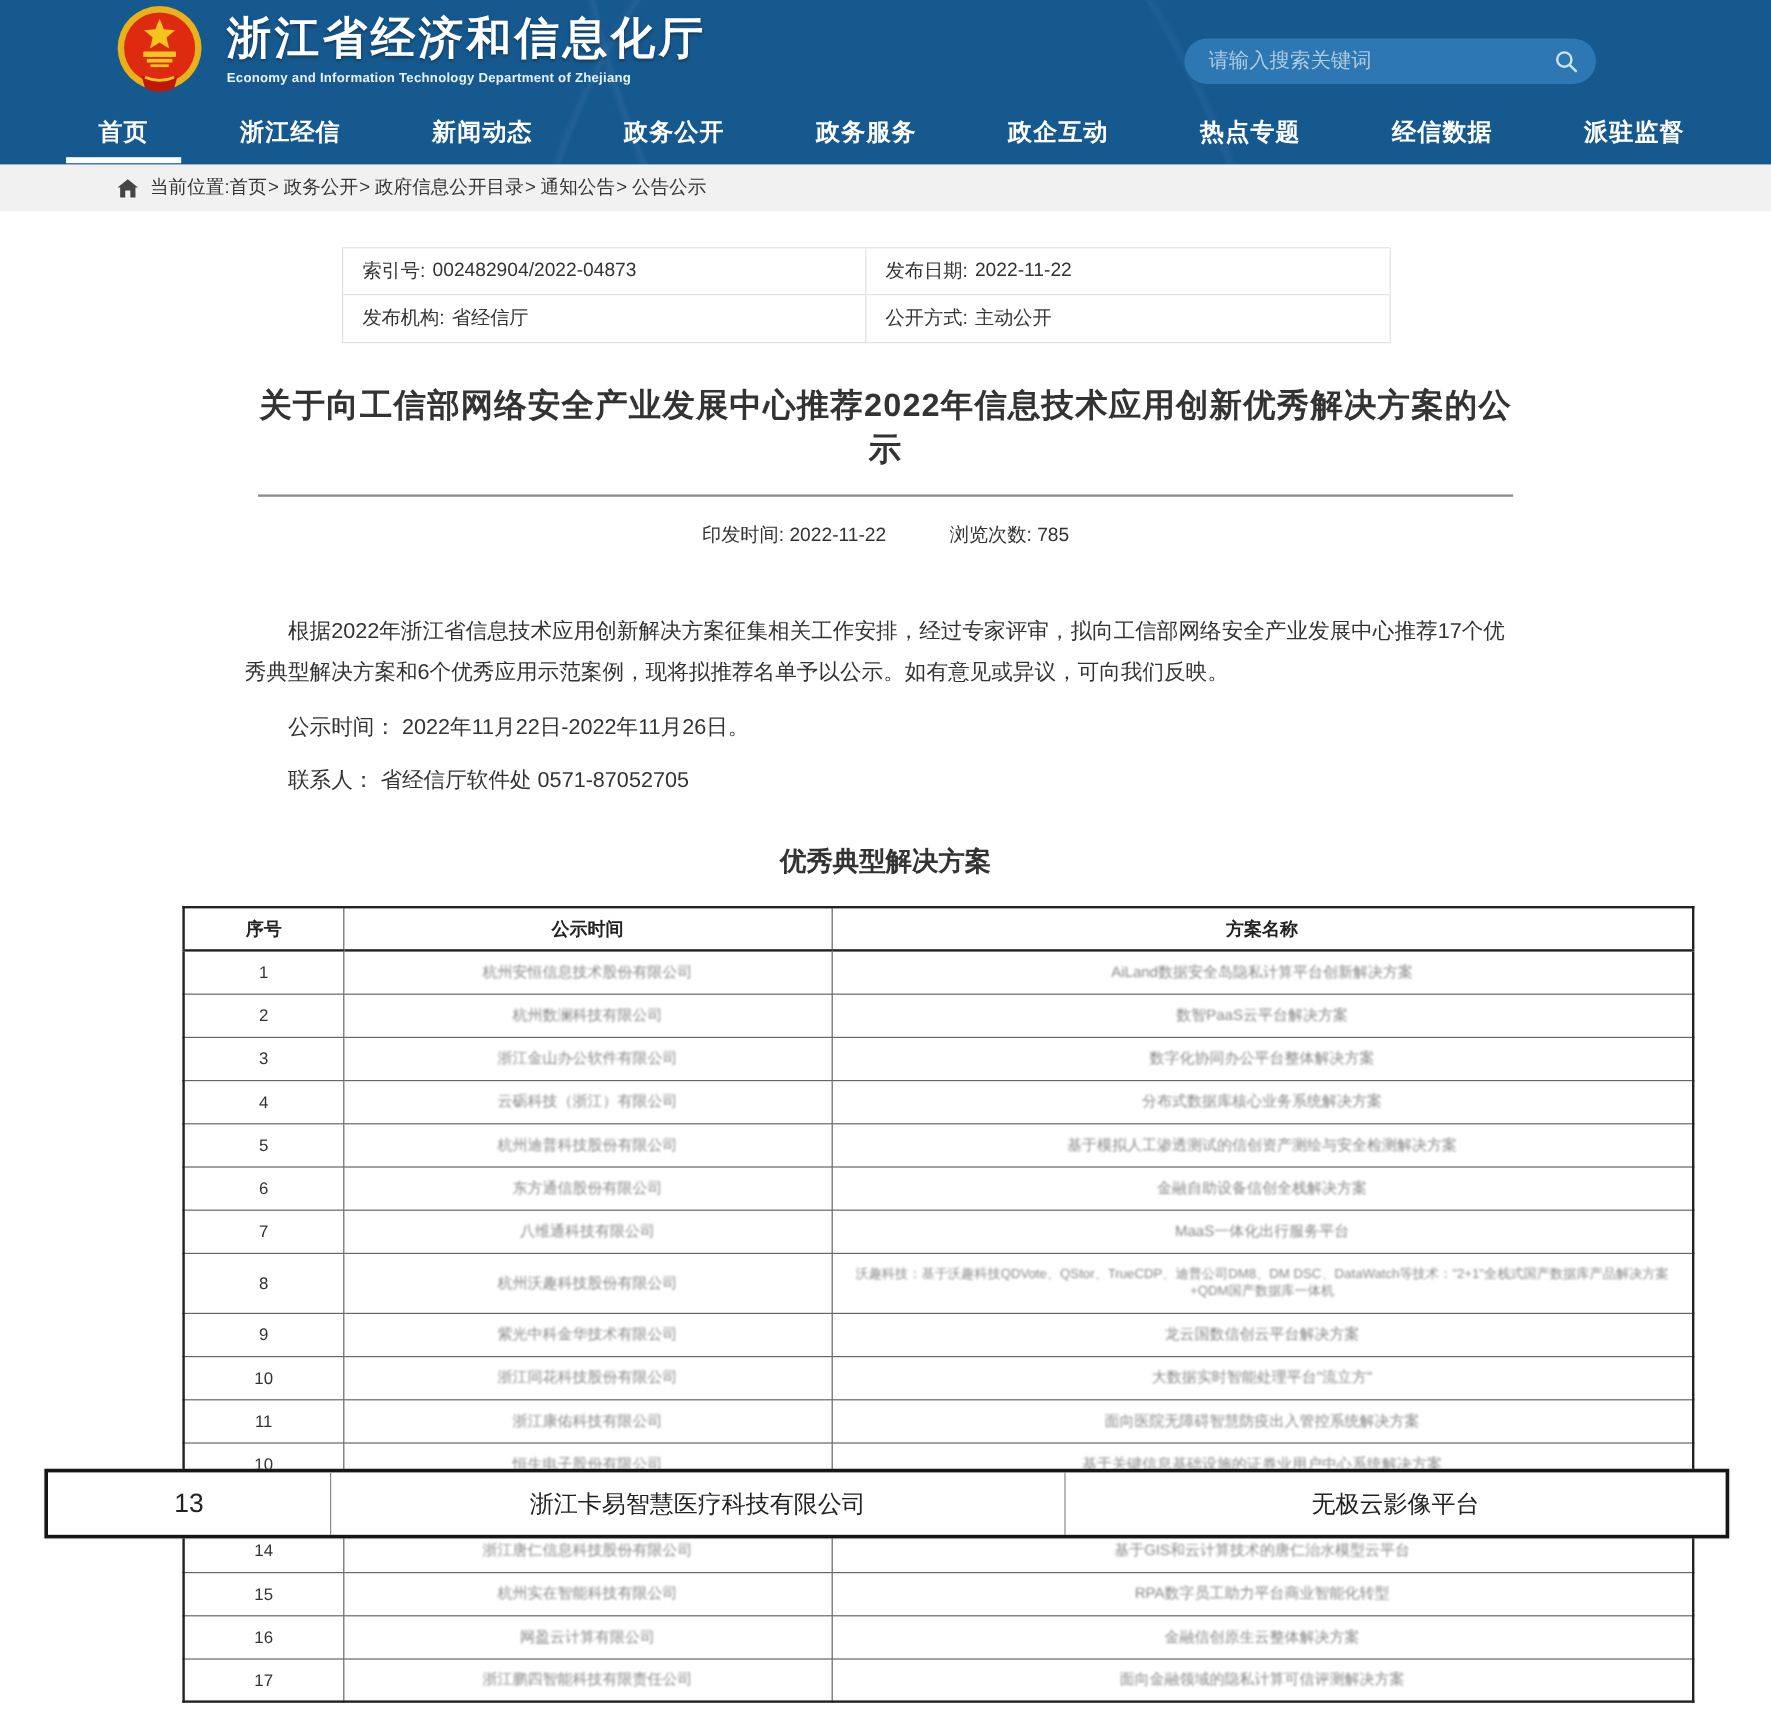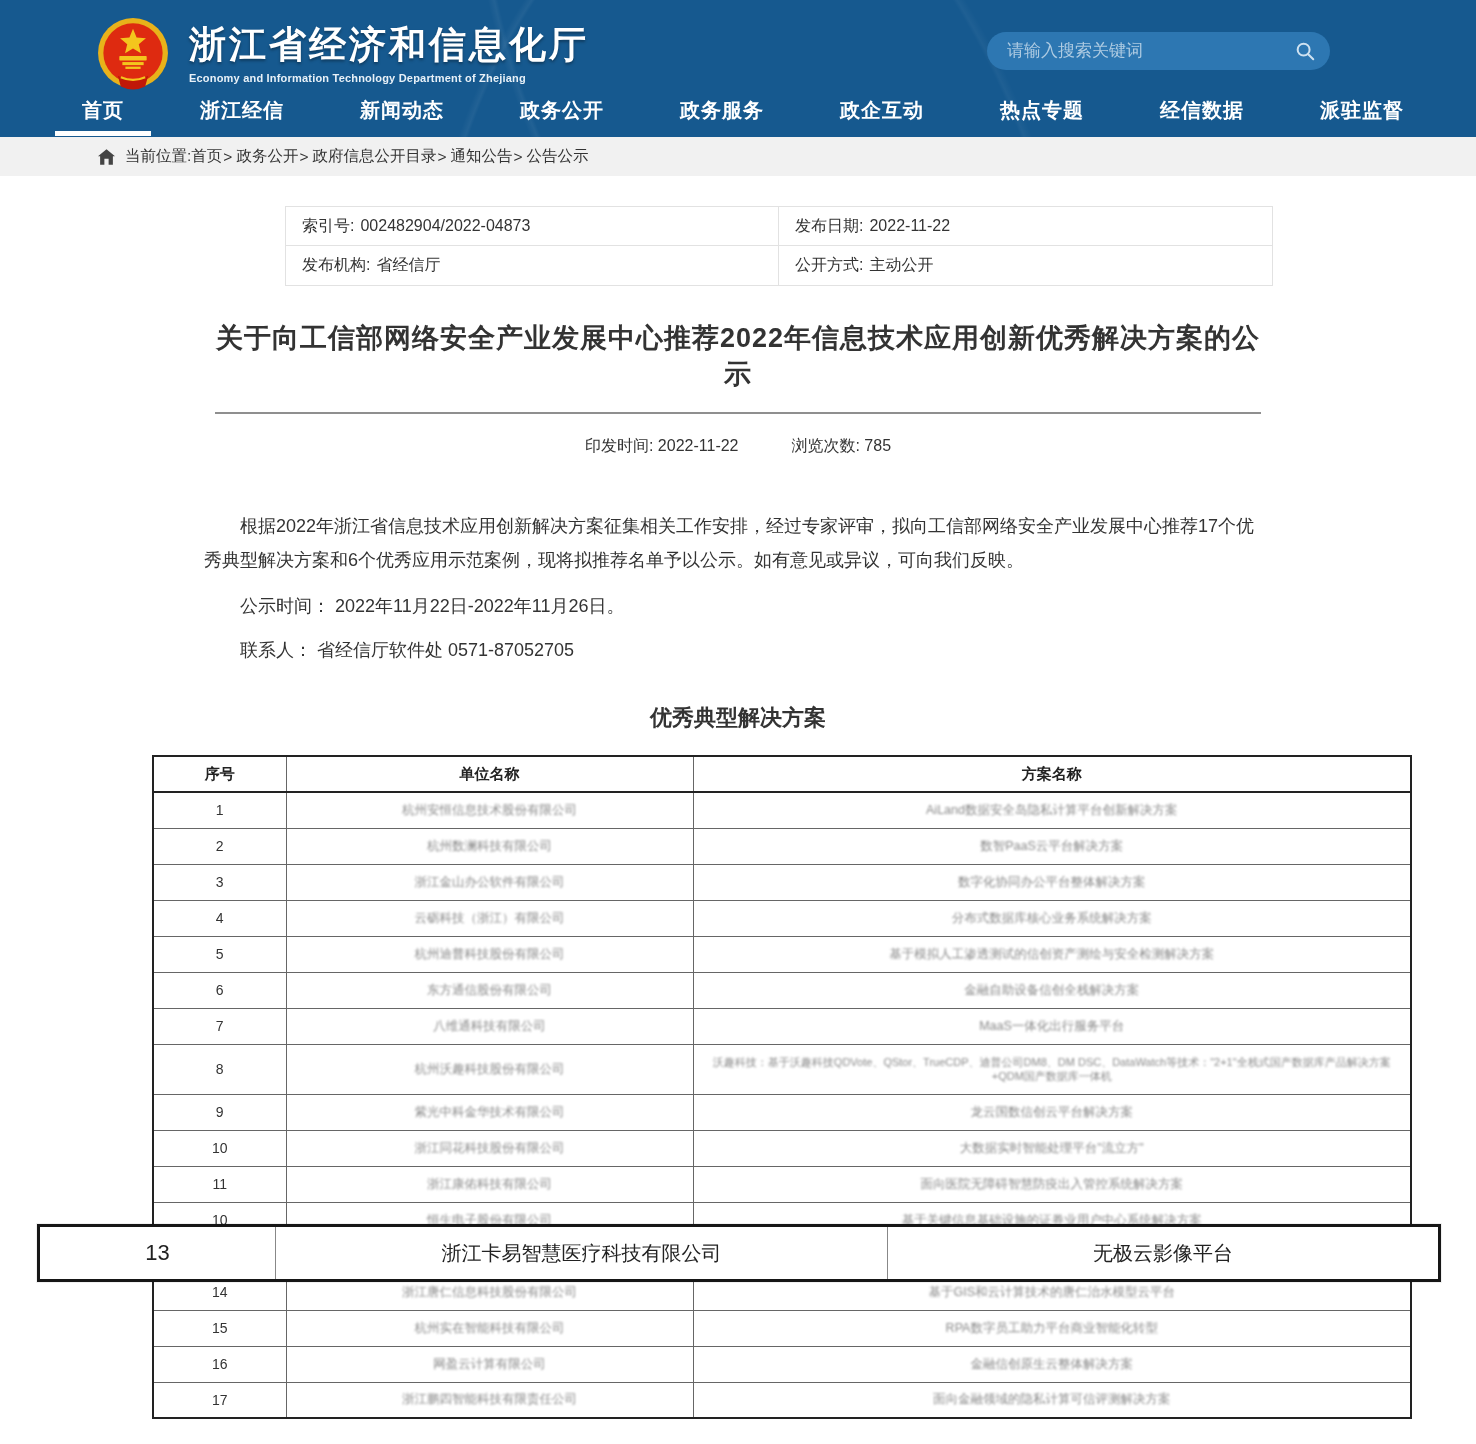--- a/index.html
+++ b/index.html
@@ -11,21 +11,21 @@
 
   
   .hdr { height:137px; background:#16598f; position:relative; overflow:hidden; }
   .hdr-pattern { position:absolute; inset:0;
     background:
       radial-gradient(circle at 85% -120%, transparent 60%, rgba(255,255,255,.05) 60.3%, transparent 60.8%),
       radial-gradient(circle at 70% 240%, transparent 55%, rgba(255,255,255,.05) 55.3%, transparent 55.9%),
       radial-gradient(circle at 20% 300%, transparent 62%, rgba(255,255,255,.04) 62.3%, transparent 62.9%);
   }
   .hdr-top { position:relative; height:88px; }
-  .brand { position:absolute; left:95px; top:16px; display:flex; align-items:flex-start; }
+  .brand { position:absolute; left:95px; top:3px; display:flex; align-items:flex-start; }
   .emblem { width:76px; height:80px; flex:0 0 auto; }
   .brand-text { margin-left:18px; padding-top:8px; }
   .site-title { color:#fff; font-size:37px; font-weight:bold; letter-spacing:3px;
     text-shadow:0 2px 3px rgba(0,0,0,.35); line-height:1.15; }
   .site-sub { color:#e8f1f8; font-size:11px; font-weight:bold; margin-top:5px; letter-spacing:.2px; }
   .search { position:absolute; right:146px; top:32px; width:343px; height:38px;
     background:#2d77b2; border-radius:19px; display:flex; align-items:center; padding:0 14px 0 20px; }
   .search input { flex:1; background:transparent; border:none; outline:none;
     font-size:17px; color:#e8f1f8; font-family:inherit; }
   .search input::placeholder { color:#aecbe2; }
@@ -42,21 +42,21 @@
   
   .crumbbar { height:39px; background:#f1f1f1; display:flex; align-items:center;
     padding-left:98px; font-size:15.5px; color:#333; }
   .crumb-home { width:17px; height:16px; margin-right:10px; }
   .crumb a, .crumb-link { color:#333; text-decoration:none; cursor:pointer; }
   .crumb-sep { margin:0 4px 0 1px; color:#333; }
 
   
   .content { background:#fff; }
 
-  .meta-panel { margin:30px 0 0 285px; width:988px; border:1px solid #e2e2e2;
+  .meta-panel { margin:30px 0 0 285px; width:874px; border:1px solid #e2e2e2;
     display:grid; grid-template-columns:1fr 1fr; }
   .meta-cell { height:39px; display:flex; align-items:center; padding-left:16px;
     font-size:16px; color:#333; border-bottom:1px solid #e2e2e2; }
   .meta-cell:nth-child(odd) { border-right:1px solid #e2e2e2; }
   .meta-cell:nth-child(3), .meta-cell:nth-child(4) { border-bottom:none; }
   .meta-cell .lbl { margin-right:6px; }
 
   .art-title { margin:34px 215px 0; text-align:center; font-size:27px; font-weight:bold;
     color:#333; letter-spacing:1px; }
   .art-rule { margin:20px 215px 0; height:2px; background:#8f8f8f; }
@@ -197,21 +197,21 @@
   <div class="table-wrap">
     <table class="sol">
       <colgroup>
           <col style="width:133px">
           <col style="width:407px">
           <col style="width:718px">
         </colgroup>
       <thead>
         <tr>
           <th>序号</th>
-          <th>单位名称</th>
+          <th>公示时间</th>
           <th>方案名称</th>
         </tr>
       </thead>
       <tbody>
         <tr>
             <td class="num">1</td>
             <td class="fuzzy">杭州安恒信息技术股份有限公司</td>
             <td class="fuzzy plan">AiLand数据安全岛隐私计算平台创新解决方案</td>
           </tr>
         <tr>

